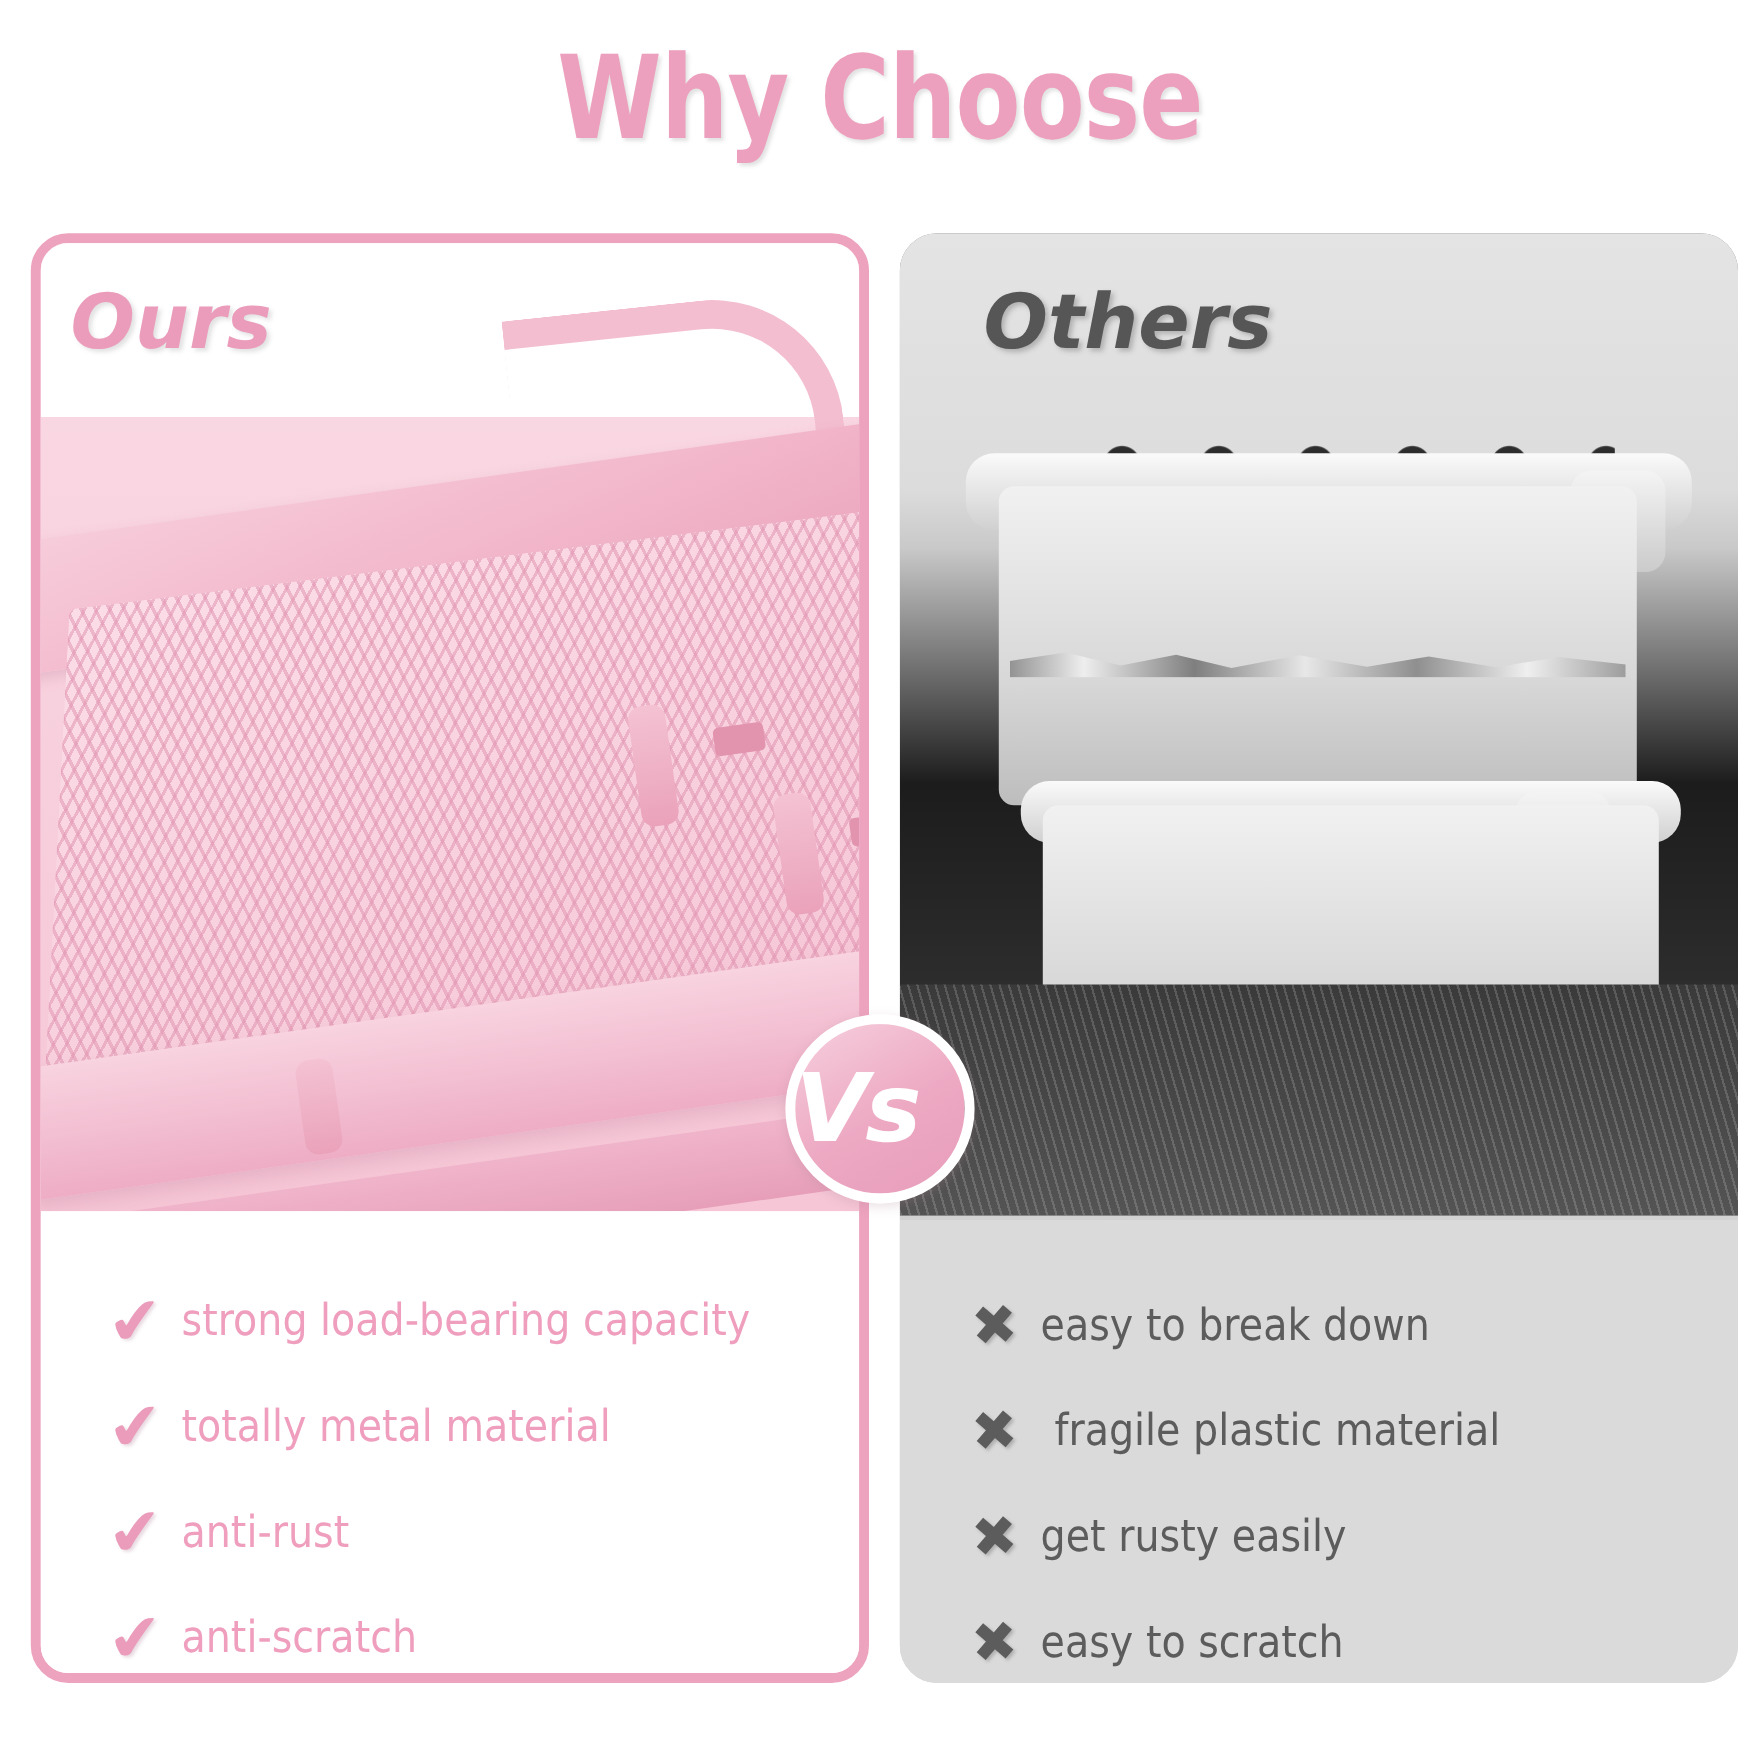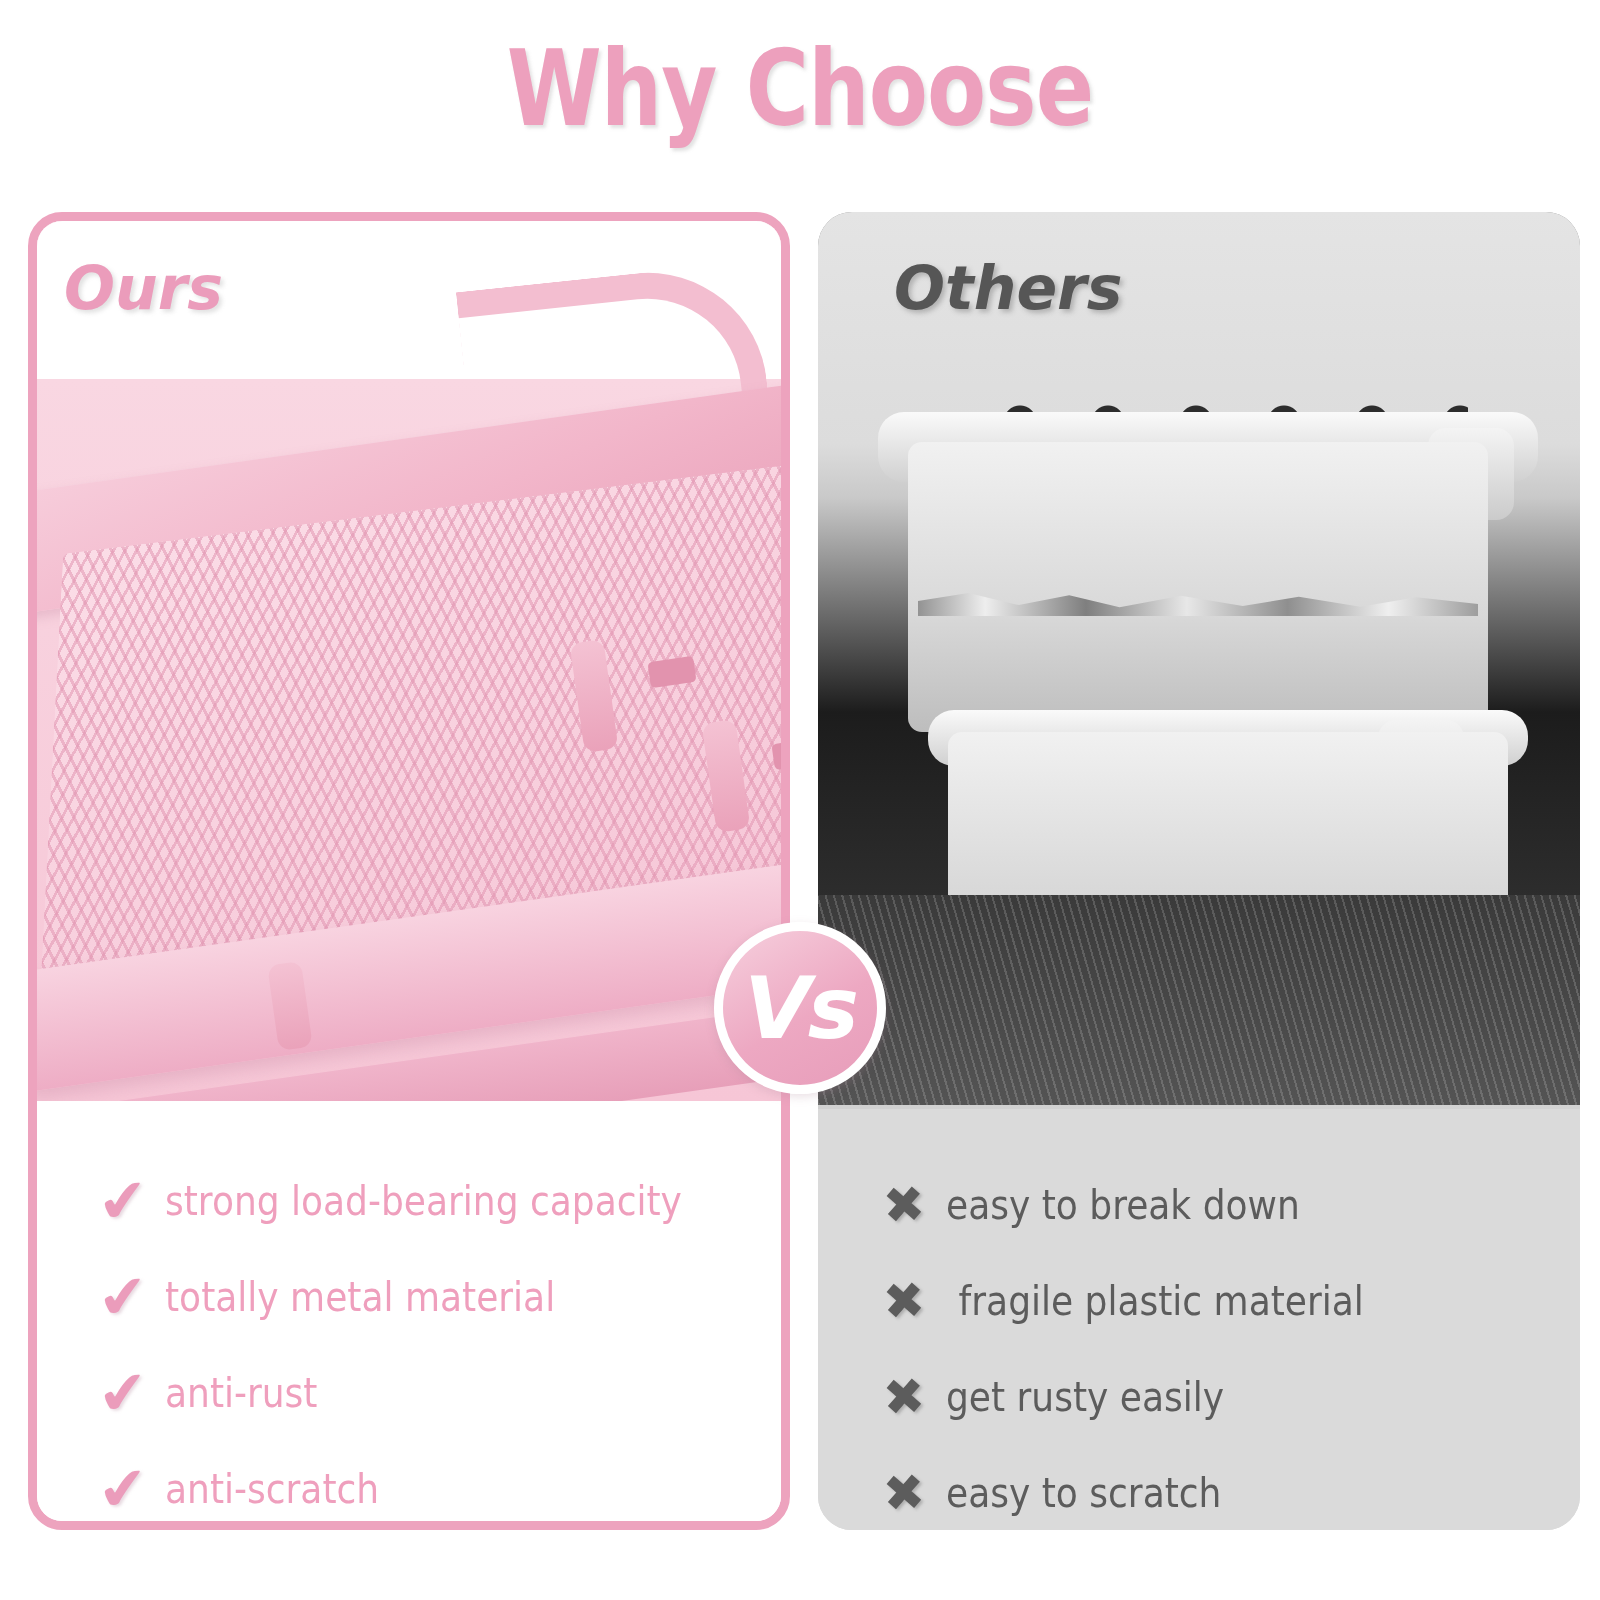--- a/index.html
+++ b/index.html
@@ -46,21 +46,21 @@
     overflow:hidden;
   }
 
   
   .panel-heading {
     position:absolute;
     z-index:6;
     font-family:"DejaVu Sans", sans-serif;
     font-weight:bold;
     font-style:italic;
-    font-size:60px;
+    font-size:69px;
     white-space:nowrap;
   }
   #ours-heading {
     left:64px; top:253px;
     color:#eb9cbb;
     text-shadow:3px 3px 4px rgba(160,160,160,0.30);
   }
   #others-heading {
     left:894px; top:253px;
     color:#565656;
@@ -234,21 +234,20 @@
   #vs-badge {
     position:absolute;
     left:714px; top:922px;
     width:172px; height:172px;
     border-radius:50%;
     background:linear-gradient(150deg,#f6cfdd 0%,#eda8c2 55%,#e79dba 100%);
     border:9px solid #ffffff;
     z-index:30;
     display:flex;
     align-items:center;
-    justify-content:center;
     box-shadow:0 3px 10px rgba(170,130,150,0.25);
   }
   #vs-badge span {
     font-family:"DejaVu Sans", sans-serif;
     font-weight:bold;
     font-style:italic;
     font-size:86px;
     color:#ffffff;
     line-height:1;
     letter-spacing:-3px;

